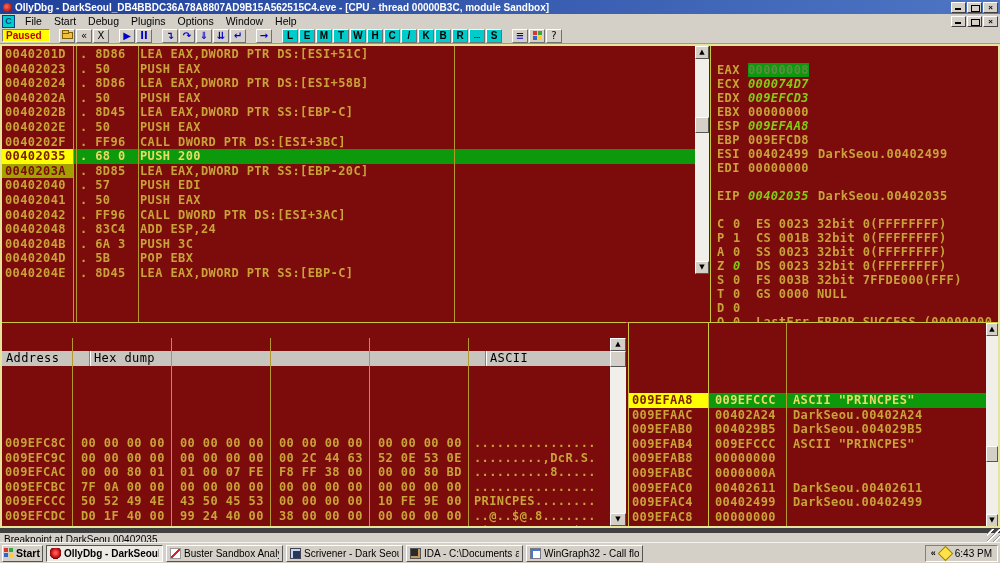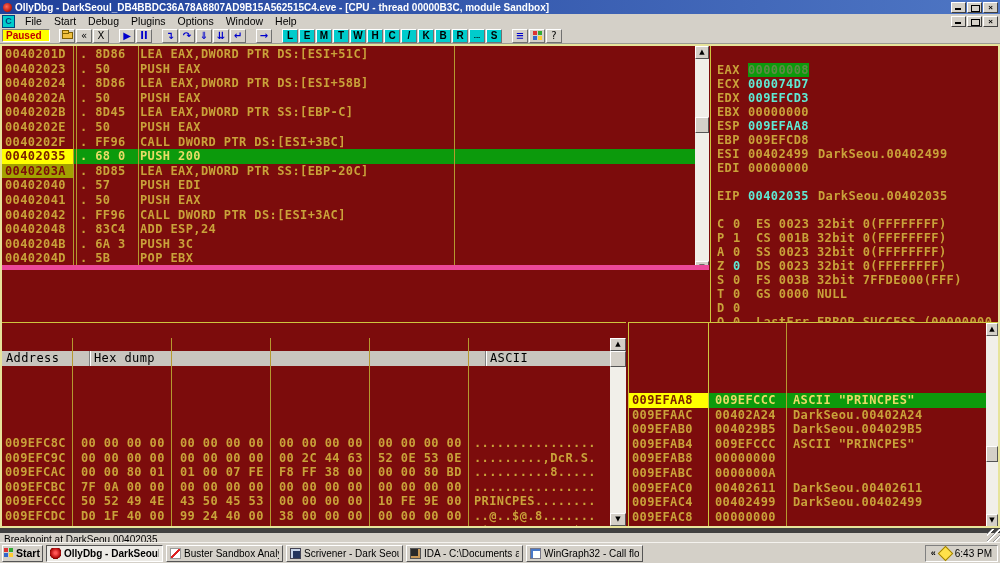--- a/index.html
+++ b/index.html
@@ -41,21 +41,21 @@
   .folder-glyph::before{content:"";position:absolute;top:-3px;left:-1px;width:5px;height:2px;background:#F0C040;border:1px solid #806000;}
   .grid-glyph{width:9px;height:9px;background-image:linear-gradient(#D33,#D33),linear-gradient(#3A3,#3A3),linear-gradient(#36C,#36C),linear-gradient(#FC3,#FC3);
               background-size:4px 4px;background-position:0 0,5px 0,0 5px,5px 5px;background-repeat:no-repeat;}
   
   .cpu{position:absolute;left:0;top:44px;width:1000px;height:484px;background:#7C0C0C;
        border:2px solid #E7E49B;box-sizing:border-box;overflow:hidden;}
   .mono,.cpu{font-family:"DejaVu Sans Mono",monospace;}
   .mono{font-size:12px;font-weight:bold;letter-spacing:0.4px;color:#C9A23A;white-space:pre;}
   .vline{position:absolute;top:0;bottom:0;width:1px;background:#B5992F;}
   
-  .disasm{position:absolute;left:0;top:0;width:707px;height:224px;border-bottom:5px solid #ec4899;overflow:hidden;box-sizing:border-box;}
+  .disasm{position:absolute;left:0;top:0;width:707px;height:277px;border-bottom:1px solid #ec4899;overflow:hidden;box-sizing:border-box;}
   .da-rows{position:absolute;left:0;top:1px;right:14px;bottom:0;overflow:hidden;}
   .da-row{display:flex;height:14.6px;line-height:14.6px;}
   .da-addr{width:71px;padding-left:3px;box-sizing:border-box;flex:none;}
   .da-bytes{width:62px;padding-left:7px;box-sizing:border-box;flex:none;}
   .da-instr{padding-left:5px;}
   .da-eip{background:#0C9A0C;}
   .da-eip .da-bytes,.da-eip .da-instr{color:#E8DC66;}
   .addr-yellow{background:#FFFF00;color:#7C2000;}
   .addr-olive{background:#A3A000;color:#7C0C0C;}
   
@@ -67,21 +67,21 @@
   .sb-thumb{position:absolute;left:0;width:100%;height:16px;background:#D4D0C8;border:1px solid;
             border-color:#fff #555 #555 #fff;box-sizing:border-box;}
   
   .regs{position:absolute;left:708px;top:0;width:288px;height:276px;border-left:1px solid #CFC63F;
         overflow:hidden;box-sizing:border-box;}
   .regs-header{height:14px;background:#C8C5BE;color:#000;font-size:11px;font-weight:normal;
                letter-spacing:2px;line-height:14px;padding-left:5px;white-space:pre;}
   .reg-rows{position:absolute;left:6px;top:17px;right:2px;bottom:0;overflow:hidden;}
   .reg-row{height:14px;line-height:14px;display:flex;}
   .reg-label{width:31px;flex:none;}
-  .v-dim{color:#5eead4;}
+  .v-dim{color:#84cc16;font-style:italic;}
   .v-green{background:#0C9A0C;color:#5E8C44;}
   .reg-comment{margin-left:9px;}
   .flag-name{width:16px;flex:none;}
   .flag-val{width:23px;flex:none;}
   
   .dump{position:absolute;left:0;top:276px;width:624px;height:204px;border-top:1px solid #CFC63F;
         overflow:hidden;box-sizing:border-box;}
   .dump-header{height:15px;background:#C8C5BE;display:flex;color:#000;font-weight:normal;font-size:12px;
                line-height:15px;letter-spacing:0.4px;}
   .dh-cell{border-right:1px solid #808080;box-shadow:1px 0 0 #fff;padding-left:4px;box-sizing:border-box;white-space:pre;}

